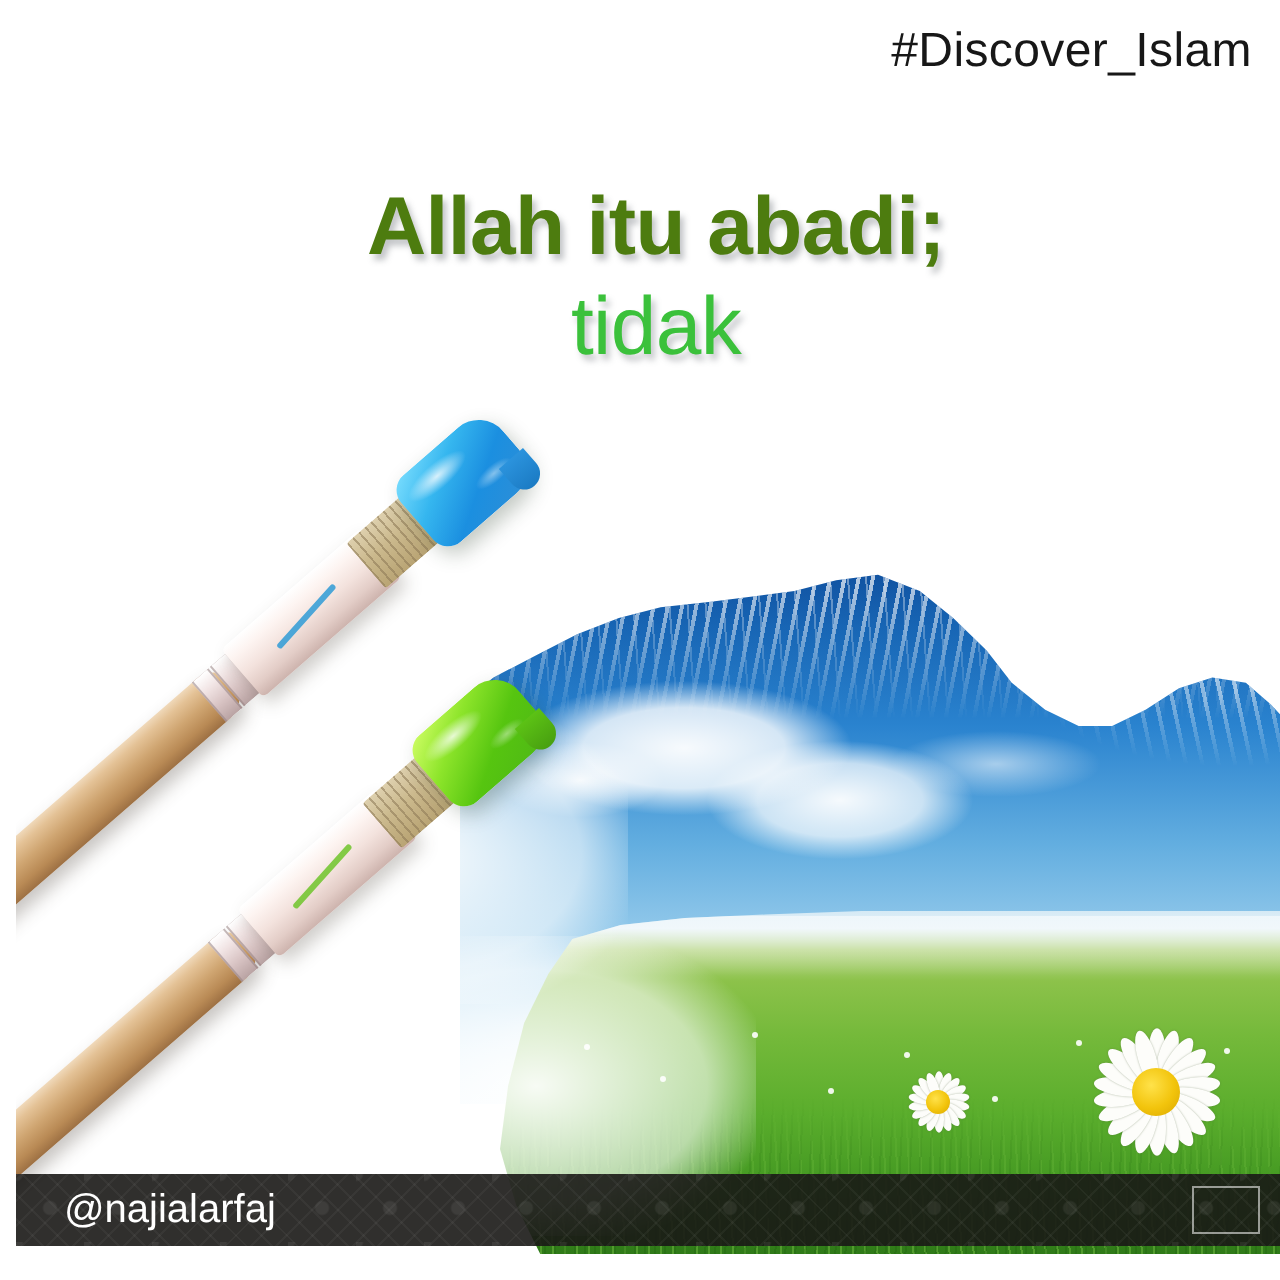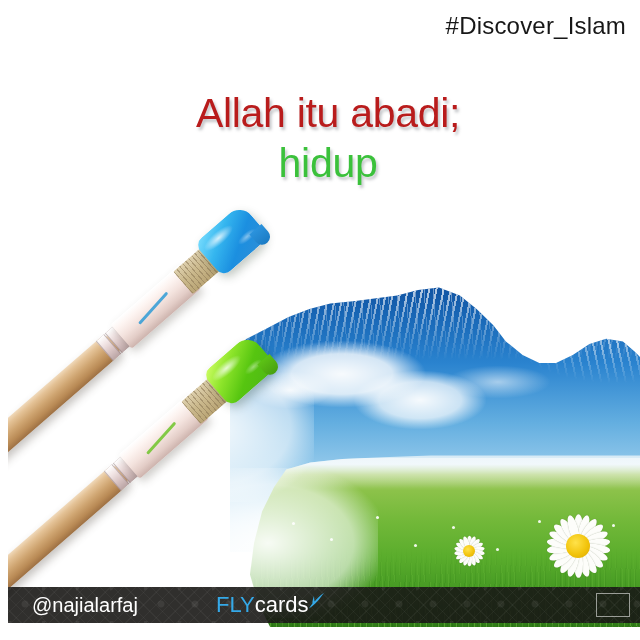--- a/index.html
+++ b/index.html
@@ -31,22 +31,22 @@
     position:absolute;
     top:88px; left:28px; right:28px;
     text-align:center;
     line-height:1.23;
     z-index:40;
     font-size:41px;
     letter-spacing:-.3px;
   }
   #quote .ln{display:block;}
   .q-blue{
-    color:#b91c1c;
-    font-weight:normal;
+    color:#4d7c0f;
+    font-weight:bold;
     text-shadow:2px 3px 3px rgba(120,125,130,.45);
   }
   .q-green{
     color:#3bc13b;
     font-weight:normal;
     text-shadow:2px 3px 3px rgba(120,125,130,.42);
   }
 
   
   #art{position:absolute;inset:0;z-index:10;}
@@ -350,35 +350,28 @@
       <div class="bristles" style="left:300px;top:-2px;width:54px;"></div>
       <div class="paint green" style="left:334px;top:-9px;width:62px;"></div>
       <div class="paint-drip" style="left:382px;top:20px;background:linear-gradient(to bottom,#5cc215,#48a010);"></div>
     </div>
   </div>
 
   <div id="hashtag">#Discover_Islam</div>
 
   <div id="quote">
     <span class="ln q-blue">Allah itu abadi;</span>
-    <span class="ln q-green">hidup</span>
+    <span class="ln q-green">tidak</span>
   </div>
 
   <div id="footer">
     <div id="footer-pattern"></div>
     <div id="footer-inner">
       <span id="handle-text">@najialarfaj</span>
 
-      <span id="brand">
-        <span id="brand-fly">FLY</span>
-        <span id="brand-cards">cards</span>
-        <svg id="brand-bird" viewBox="0 0 24 20">
-          <path d="M21.5 1.2c-1.9 1.3-3.4 2.2-5.2 3.6C14.1 6.6 12 8.8 9.6 11.6c-.4-1.9-.6-3.6-.6-5.6-1.1 2.6-1.5 4.9-1.6 7.4-1.3 1.7-2.4 3.3-3.4 5 2.2-1.4 4.2-2.9 6-4.6 2.6-2.4 4.8-5 6.6-7.8 1.9-2.9 3.2-4 4.9-4.8z" fill="#35a9e8"></path>
-        </svg>
-      </span>
 
 
       <span id="flag">
         <span class="band" style="background:#ce1126;"></span>
         <span class="band" style="background:#ffffff;"></span>
       </span>
     </div>
   </div>
 </div>
 

